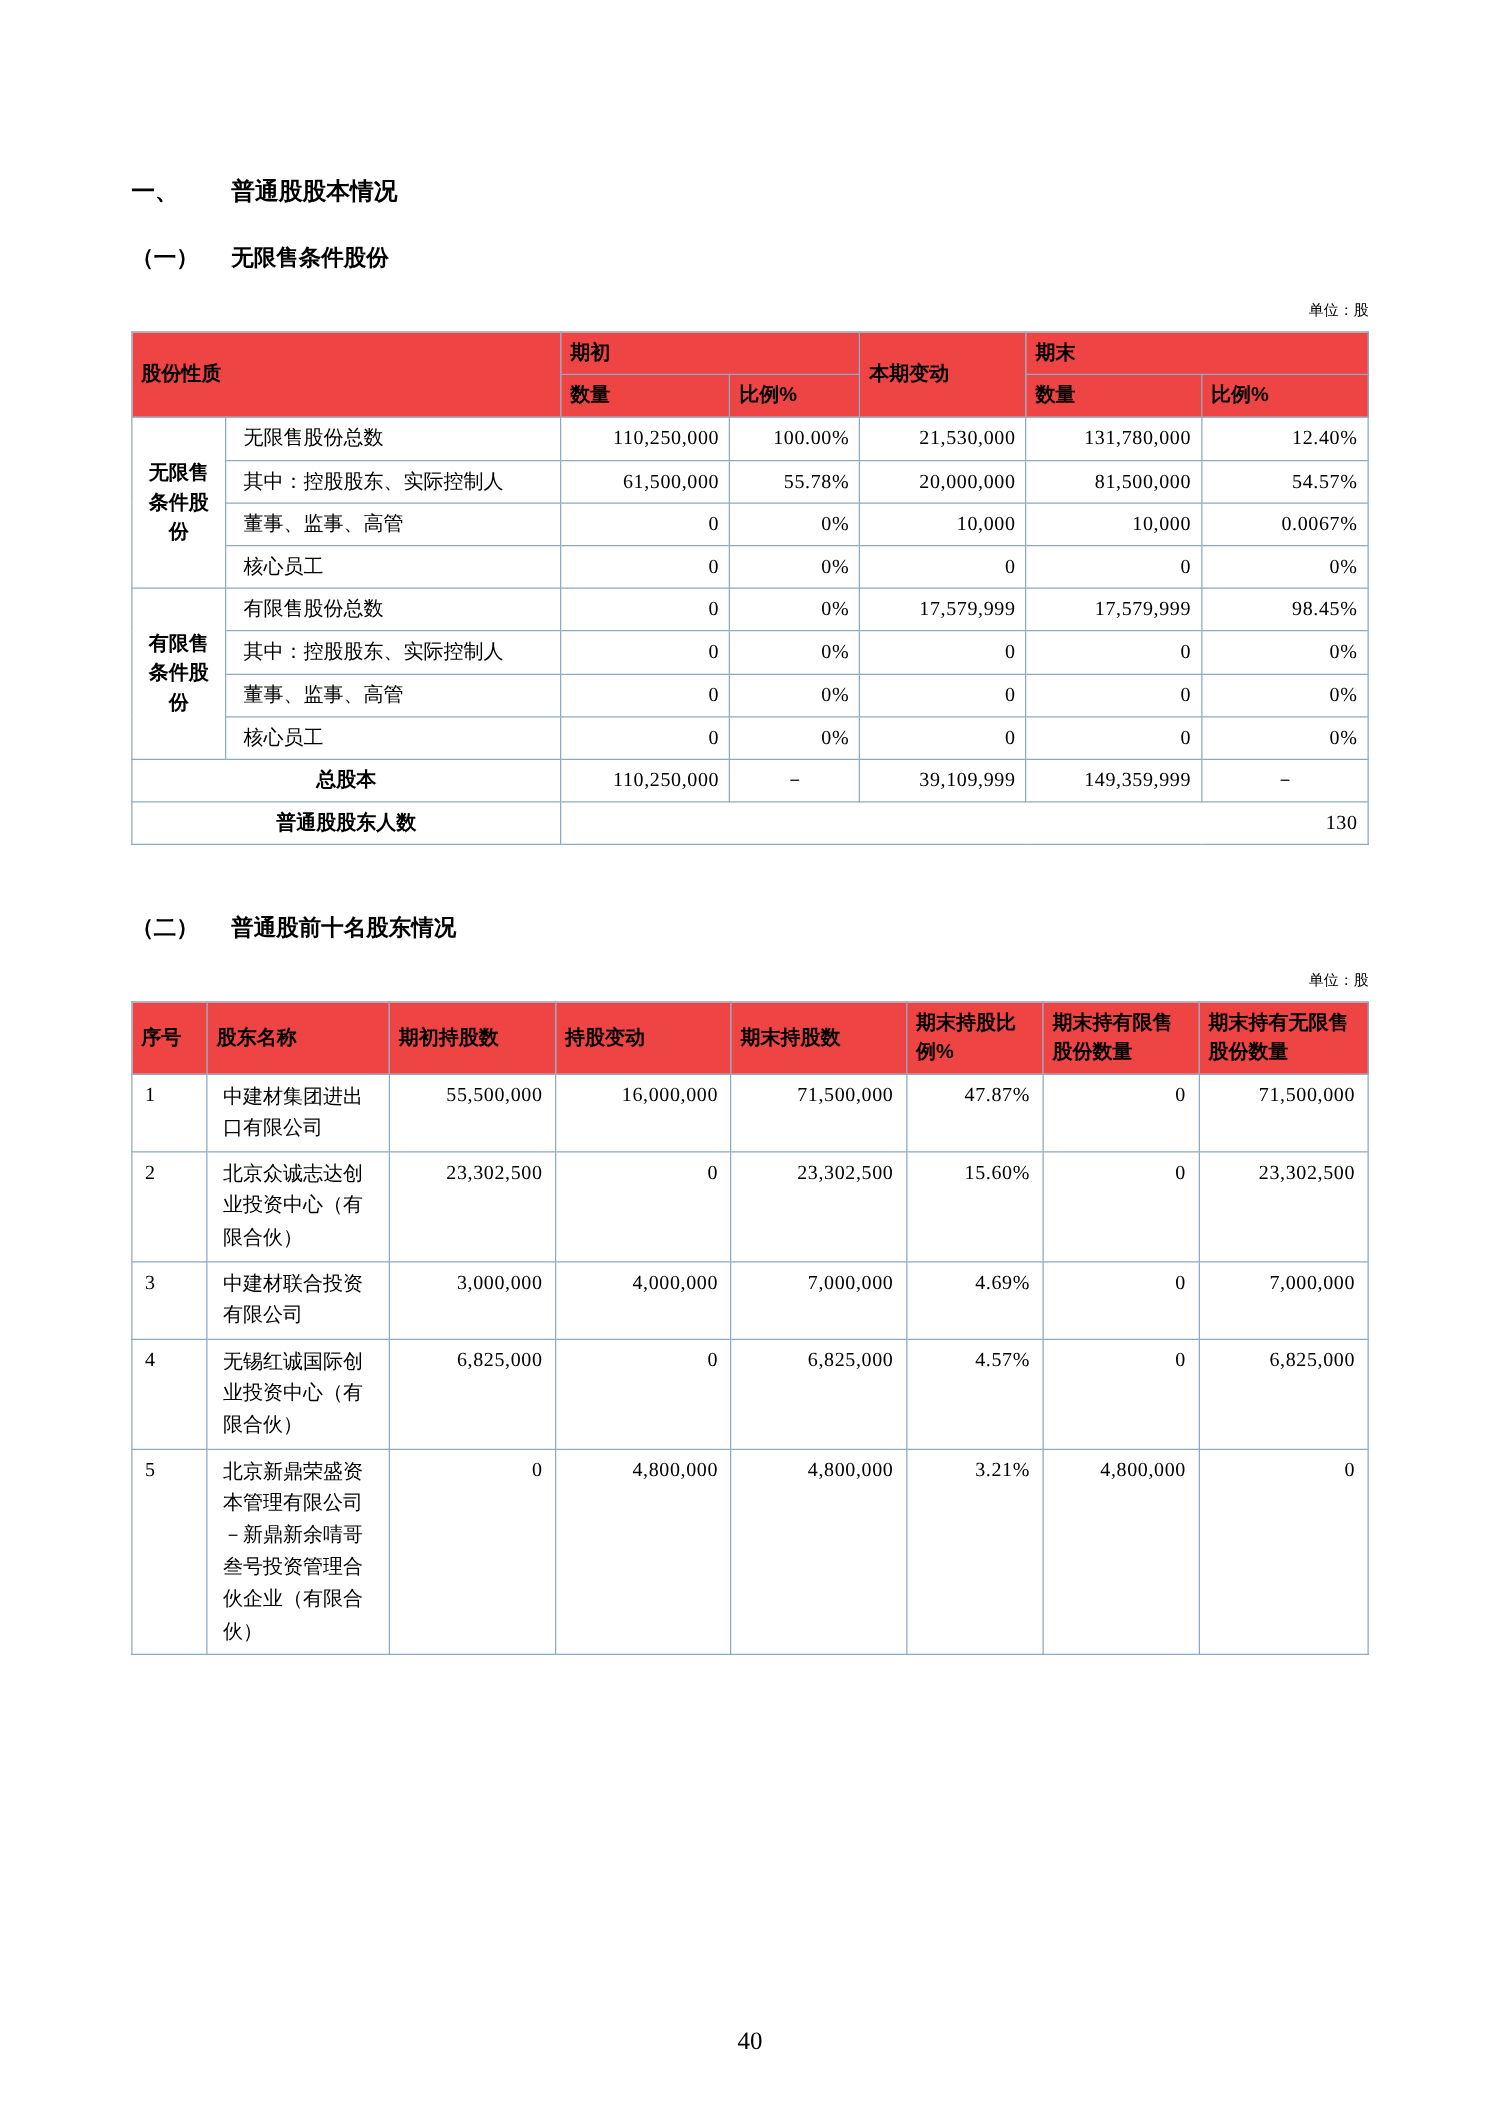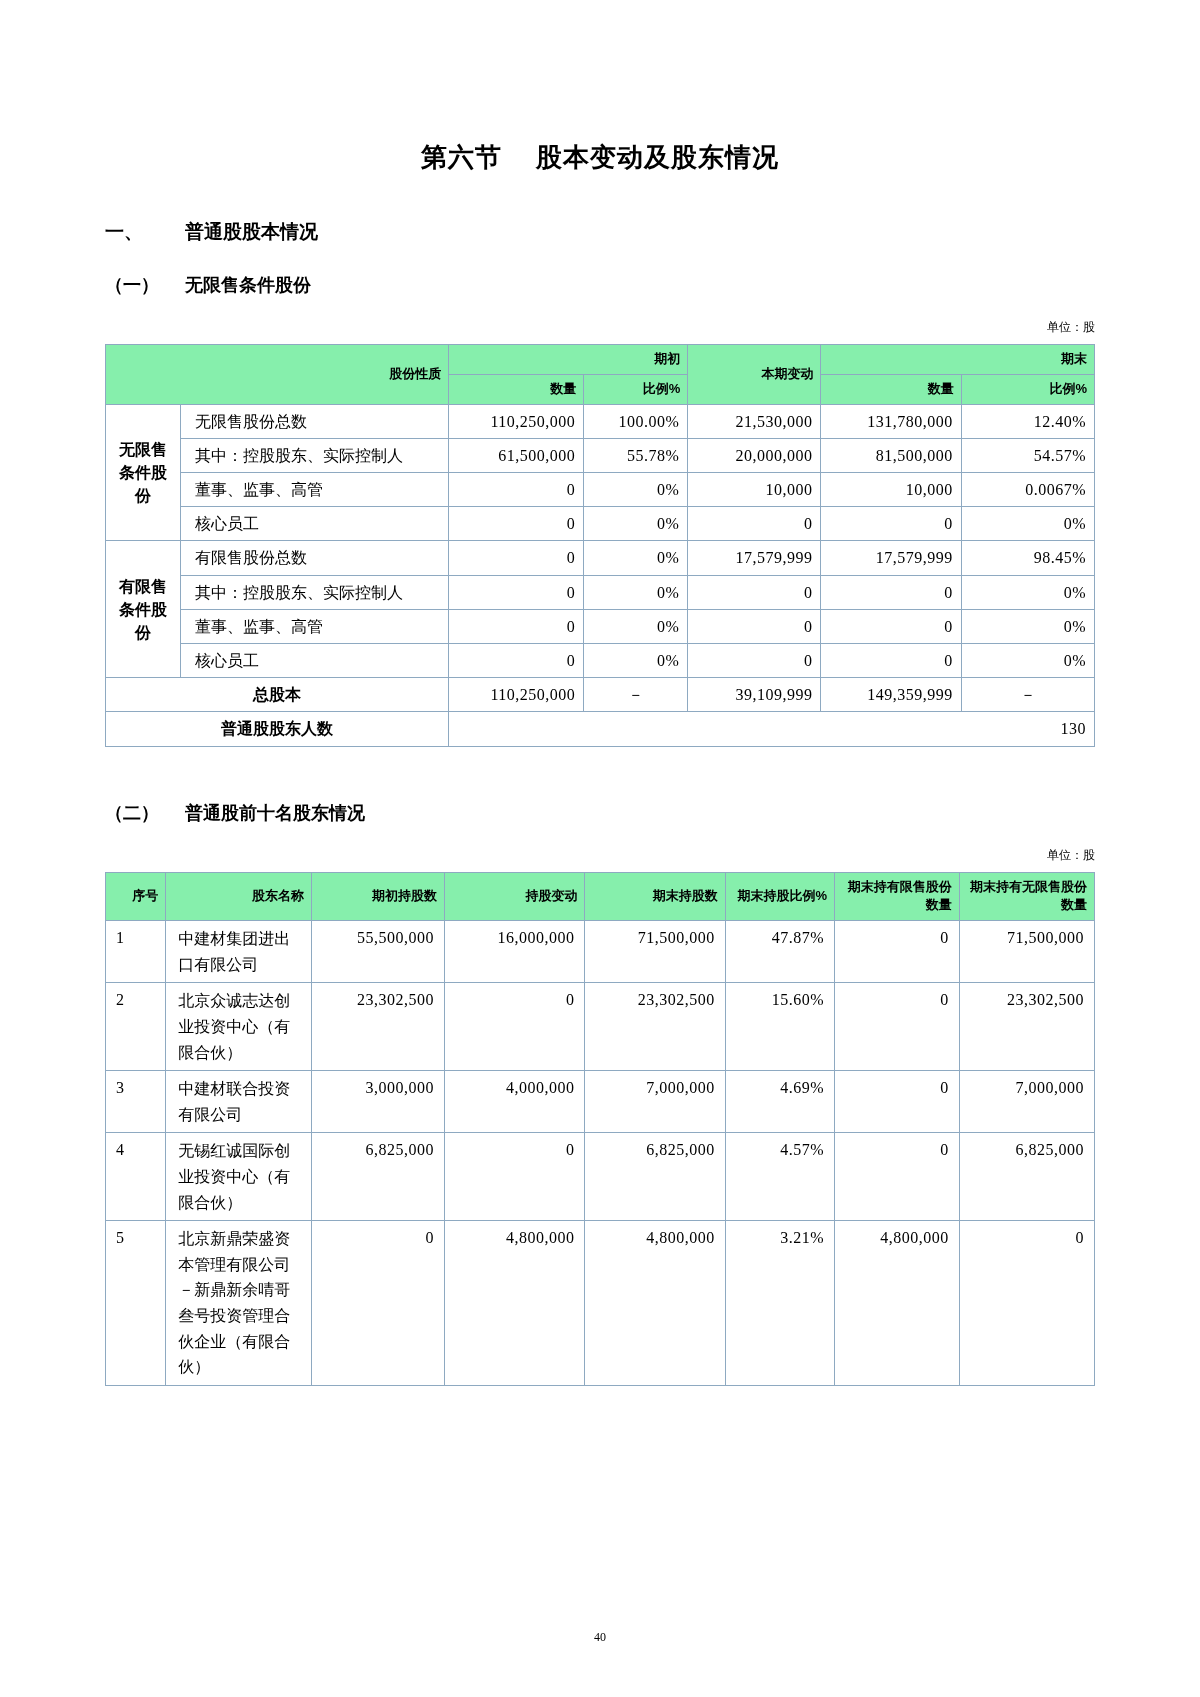--- a/index.html
+++ b/index.html
@@ -67,25 +67,25 @@
     font-size: 16px;
     table-layout: fixed;
   }
   table th, table td {
     border: 1px solid #8ea9c1;
     padding: 5px 7px;
     vertical-align: middle;
     line-height: 1.45;
   }
   table th {
-    background: #86efac;
-    font-family: "Liberation Sans", sans-serif;
-    font-weight: bold;
-    text-align: right;
-    font-size: 13px;
+    background: #ef4444;
+    font-family: "Liberation Sans", sans-serif;
+    font-weight: bold;
+    text-align: left;
+    font-size: 16px;
   }
   
   .t1 td.lbl-group {
     font-family: "Liberation Sans", sans-serif;
     font-weight: bold;
     text-align: center;
     font-size: 16px;
     width: 72px;
   }
   .t1 td.lbl-row {
@@ -136,32 +136,29 @@
     vertical-align: top;
     letter-spacing: 0.5px;
   }
   .spacer-lg { height: 54px; }
   .page-number {
     position: absolute;
     bottom: 52px;
     left: 0;
     width: 1200px;
     text-align: center;
-    font-size: 12px;
+    font-size: 20px;
     font-family: "Liberation Serif", serif;
   }
 </style>
 </head>
 <body>
 
 <div class="page">
 
-  <h1 class="section-title">
-    <span>第六节</span><span class="gap"></span><span>股本变动及股东情况</span>
-  </h1>
 
   <div class="heading-lv1">
     <span class="num">一、</span>
     <span>普通股股本情况</span>
   </div>
 
   <div class="heading-lv2">
     <span class="num">（一）</span>
     <span>无限售条件股份</span>
   </div>

